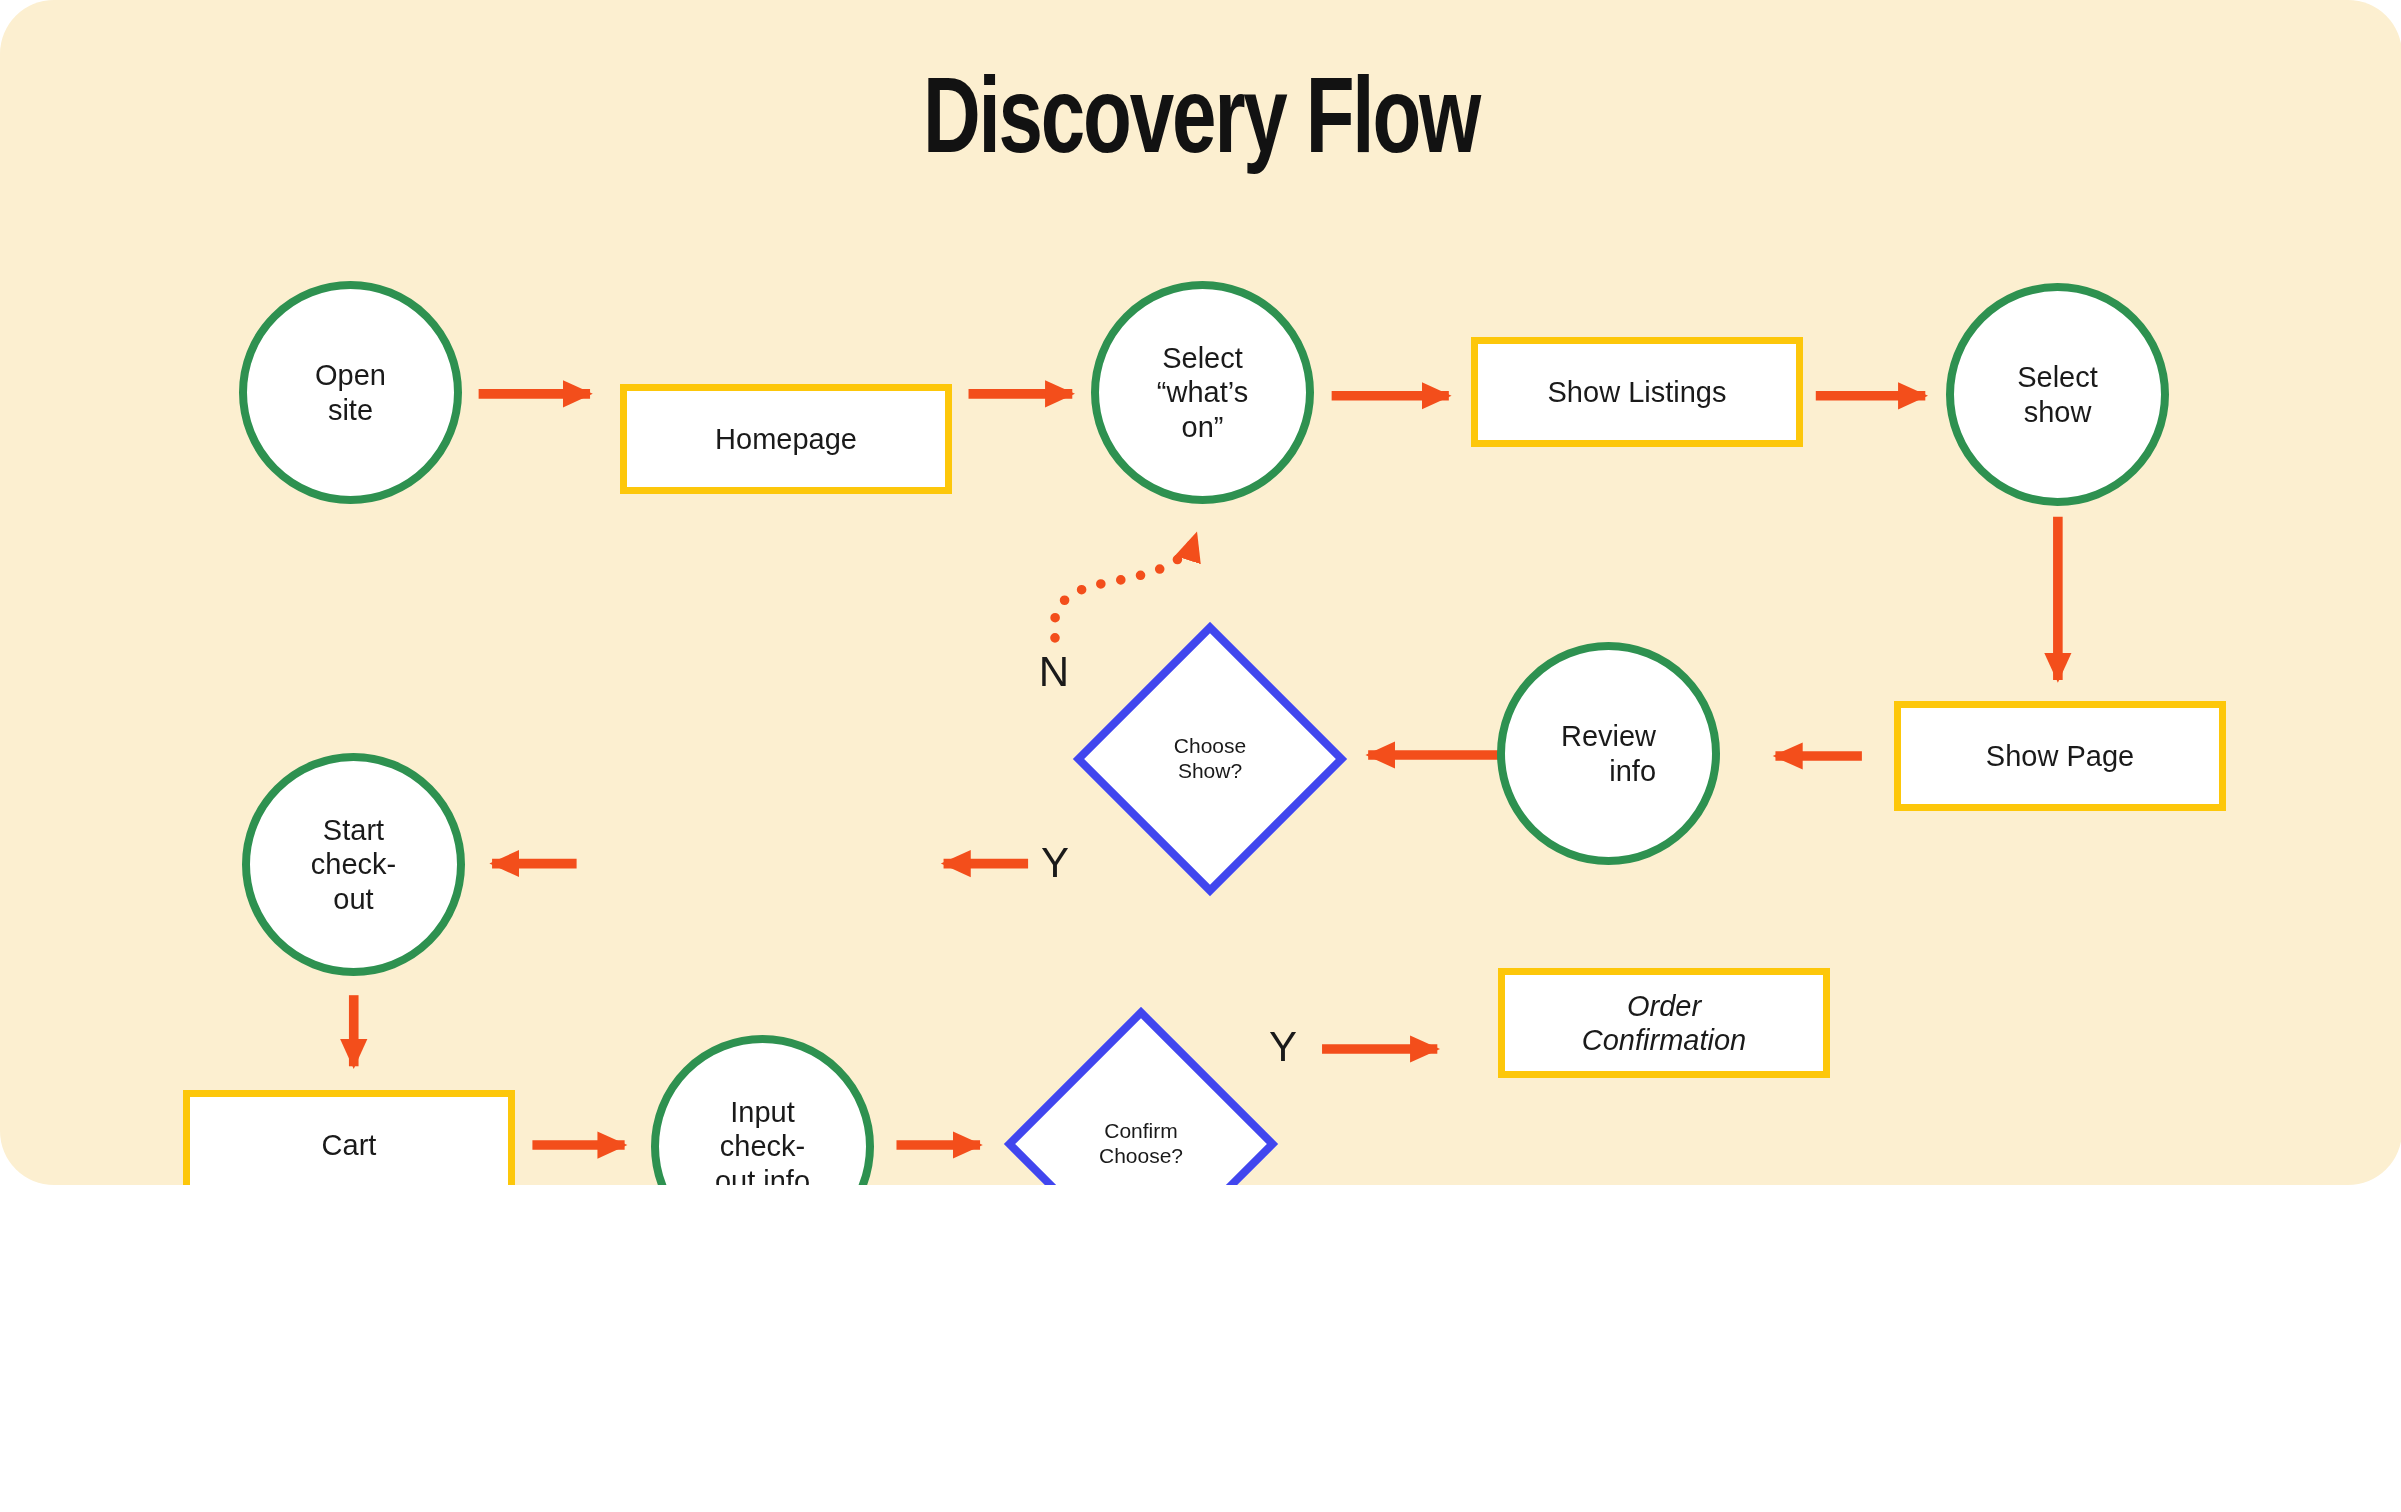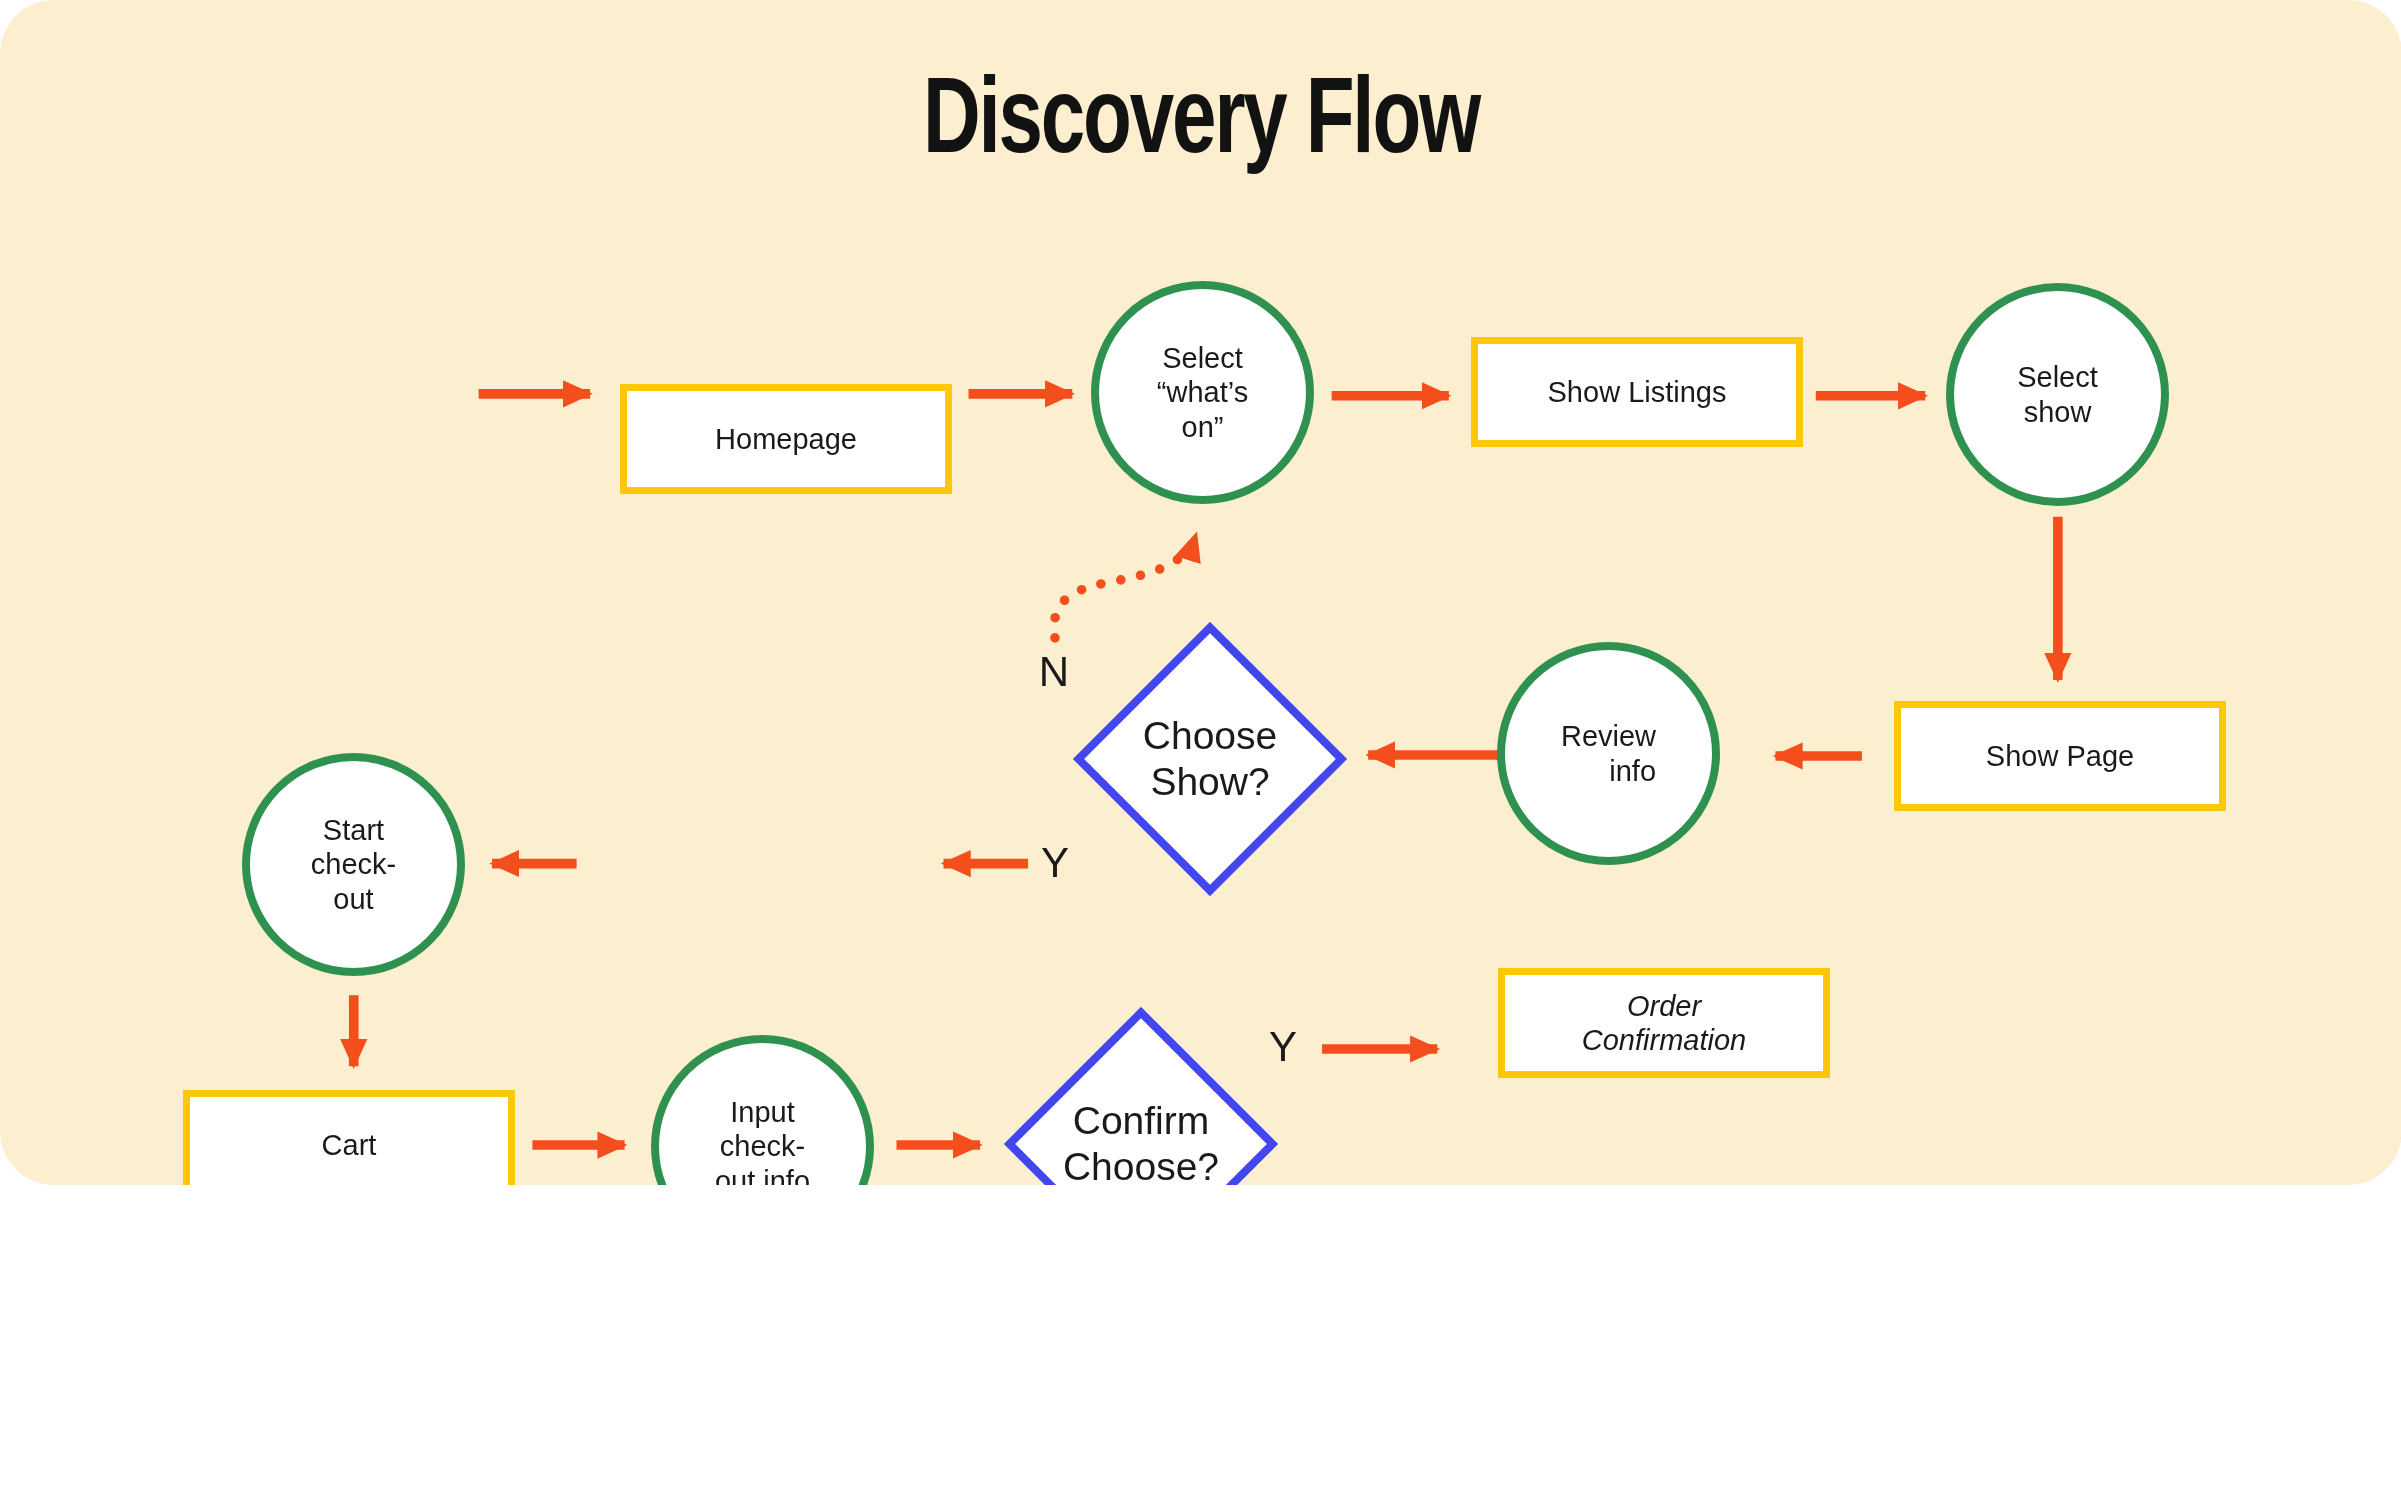--- a/index.html
+++ b/index.html
@@ -47,21 +47,21 @@
     position:absolute;inset:0;
     box-sizing:border-box;
     background:#ffffff;
     border:8.6px solid #4146EE;
     transform:rotate(45deg);
   }
   .diamond .dlabel{
     position:absolute;inset:0;
     display:flex;align-items:center;justify-content:center;
     text-align:center;
-    font-size:39px;line-height:1.18;
+    font-size:21px;line-height:1.18;
     white-space:pre-line;
   }
   .edge-label{
     position:absolute;
     width:46px;
     text-align:center;
     font-size:42px;line-height:46px;
     color:#1a1a1a;
   }
   svg.connectors{position:absolute;inset:0;}
@@ -114,20 +114,24 @@
     <line class="arrow" x1="600" y1="899" x2="512" y2="899" marker-end="url(#ah)"></line>
     <line class="arrow" x1="368" y1="1036" x2="368" y2="1110" marker-end="url(#ah)"></line>
     <line class="arrow" x1="554" y1="1192" x2="650" y2="1192" marker-end="url(#ah)"></line>
     <line class="arrow" x1="933" y1="1192" x2="1020" y2="1192" marker-end="url(#ah)"></line>
     <line class="arrow" x1="1376" y1="1092" x2="1496" y2="1092" marker-end="url(#ah)"></line>
 
     <path class="dotted" d="M 1098 664 C 1093 630, 1110 615, 1150 607 C 1196 598, 1234 590, 1245 556" marker-end="url(#ah)"></path>
     <path class="dotted" d="M 1332 1334 C 1352 1388, 1344 1418, 1276 1428 C 1100 1442, 660 1442, 484 1428 C 420 1423, 368 1396, 364 1290" marker-end="url(#ah)"></path>
   </svg>
 
+  <div class="node circle" id="node-open-site">
+    <span>Open
+site</span>
+  </div>
 
   <div class="node rect" id="node-homepage">
     <span>Homepage</span>
   </div>
 
   <div class="node circle" id="node-select-whats-on">
     <span>Select
 “what’s
 on”</span>
   </div>

